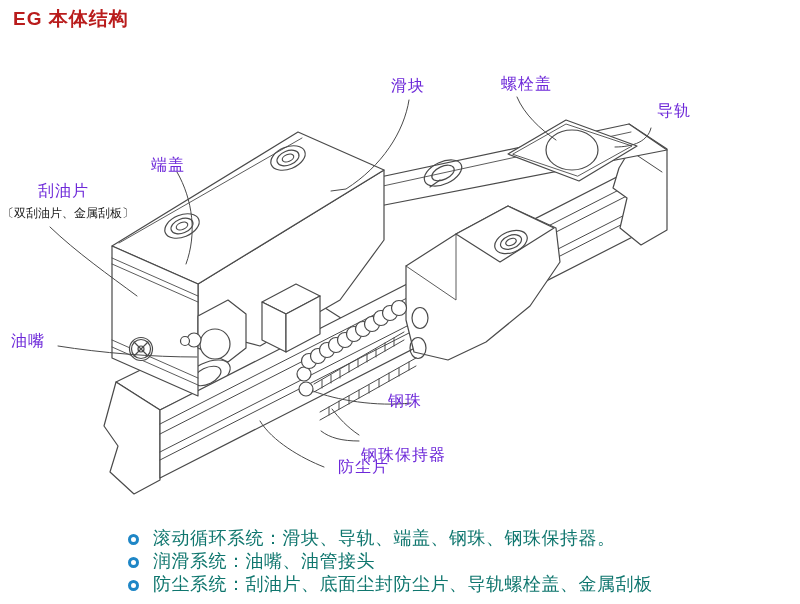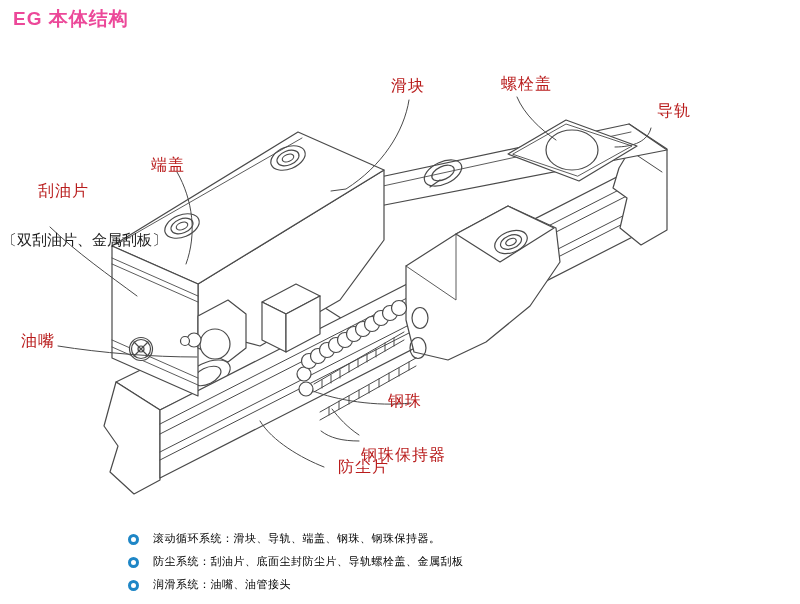--- a/index.html
+++ b/index.html
@@ -3,41 +3,41 @@
 <meta charset="utf-8">
 <style>
   html,body{margin:0;padding:0;}
   body{
     width:800px;height:604px;position:relative;background:#ffffff;
     font-family:"Liberation Sans","DejaVu Sans",sans-serif;
     color:#1a1a1a;overflow:hidden;
   }
   .page-title{
     position:absolute;left:13px;top:6px;
-    font-size:19px;font-weight:bold;letter-spacing:1px;color:#ec4899;
+    font-size:19px;font-weight:bold;letter-spacing:1px;color:#b91c1c;
   }
   .dwg{position:absolute;left:0;top:0;width:800px;height:604px;}
   .lbl{
-    position:absolute;font-size:16px;color:#b91c1c;letter-spacing:1px;white-space:nowrap;text-align:right;
+    position:absolute;font-size:16px;color:#6d28d9;letter-spacing:1px;white-space:nowrap;text-align:right;
   }
   .lbl-sub{
-    position:absolute;font-size:15px;color:#1a1a1a;letter-spacing:0;white-space:nowrap;margin-top:26px;
+    position:absolute;font-size:12px;color:#1a1a1a;letter-spacing:0;white-space:nowrap;
   }
   .notes{
     position:absolute;left:128px;top:530px;
   }
   .note-row{
     display:flex;align-items:flex-start;margin-bottom:6px;
   }
   .bullet{
     width:5px;height:5px;border:3px solid #1e86c6;border-radius:50%;
     background:#fff;margin-top:4px;margin-right:14px;flex:0 0 auto;
   }
   .note-text{
-    font-size:11px;line-height:17px;color:#000000;letter-spacing:0.5px;white-space:nowrap;
+    font-size:18px;line-height:17px;color:#0f766e;letter-spacing:0.5px;white-space:nowrap;
   }
 </style>
 </head>
 <body>
 
 <div class="page-title">EG 本体结构</div>
 
 <svg class="dwg" viewBox="0 0 800 604" xmlns="http://www.w3.org/2000/svg" fill="none" stroke="#4a4a4a" stroke-width="1.2" stroke-linecap="round" stroke-linejoin="round">
 
   <g>
@@ -172,31 +172,31 @@
     <path d="M324,467 C301,458 272,441 260,421"></path>
   </g>
 </svg>
 
 <div class="lbl" style="left:391px;top:76px">滑块</div>
 <div class="lbl" style="left:501px;top:74px">螺栓盖</div>
 <div class="lbl" style="left:657px;top:101px">导轨</div>
 <div class="lbl" style="left:151px;top:155px">端盖</div>
 <div class="lbl" style="left:38px;top:181px">刮油片</div>
 <div class="lbl-sub" style="left:2px;top:205px">〔双刮油片、金属刮板〕</div>
-<div class="lbl" style="left:21px;top:331px">油嘴</div>
+<div class="lbl" style="left:11px;top:331px">油嘴</div>
 <div class="lbl" style="left:388px;top:391px">钢珠</div>
 <div class="lbl" style="left:361px;top:445px">钢珠保持器</div>
 <div class="lbl" style="left:338px;top:457px">防尘片</div>
 
 <div class="notes">
   <div class="note-row">
     <span class="bullet"></span>
     <span class="note-text">滚动循环系统：滑块、导轨、端盖、钢珠、钢珠保持器。</span>
   </div>
   <div class="note-row">
     <span class="bullet"></span>
-    <span class="note-text">防尘系统：刮油片、底面尘封防尘片、导轨螺栓盖、金属刮板</span>
+    <span class="note-text">润滑系统：油嘴、油管接头</span>
   </div>
   <div class="note-row">
     <span class="bullet"></span>
-    <span class="note-text">润滑系统：油嘴、油管接头</span>
+    <span class="note-text">防尘系统：刮油片、底面尘封防尘片、导轨螺栓盖、金属刮板</span>
   </div>
 </div>
 
 </body></html>

